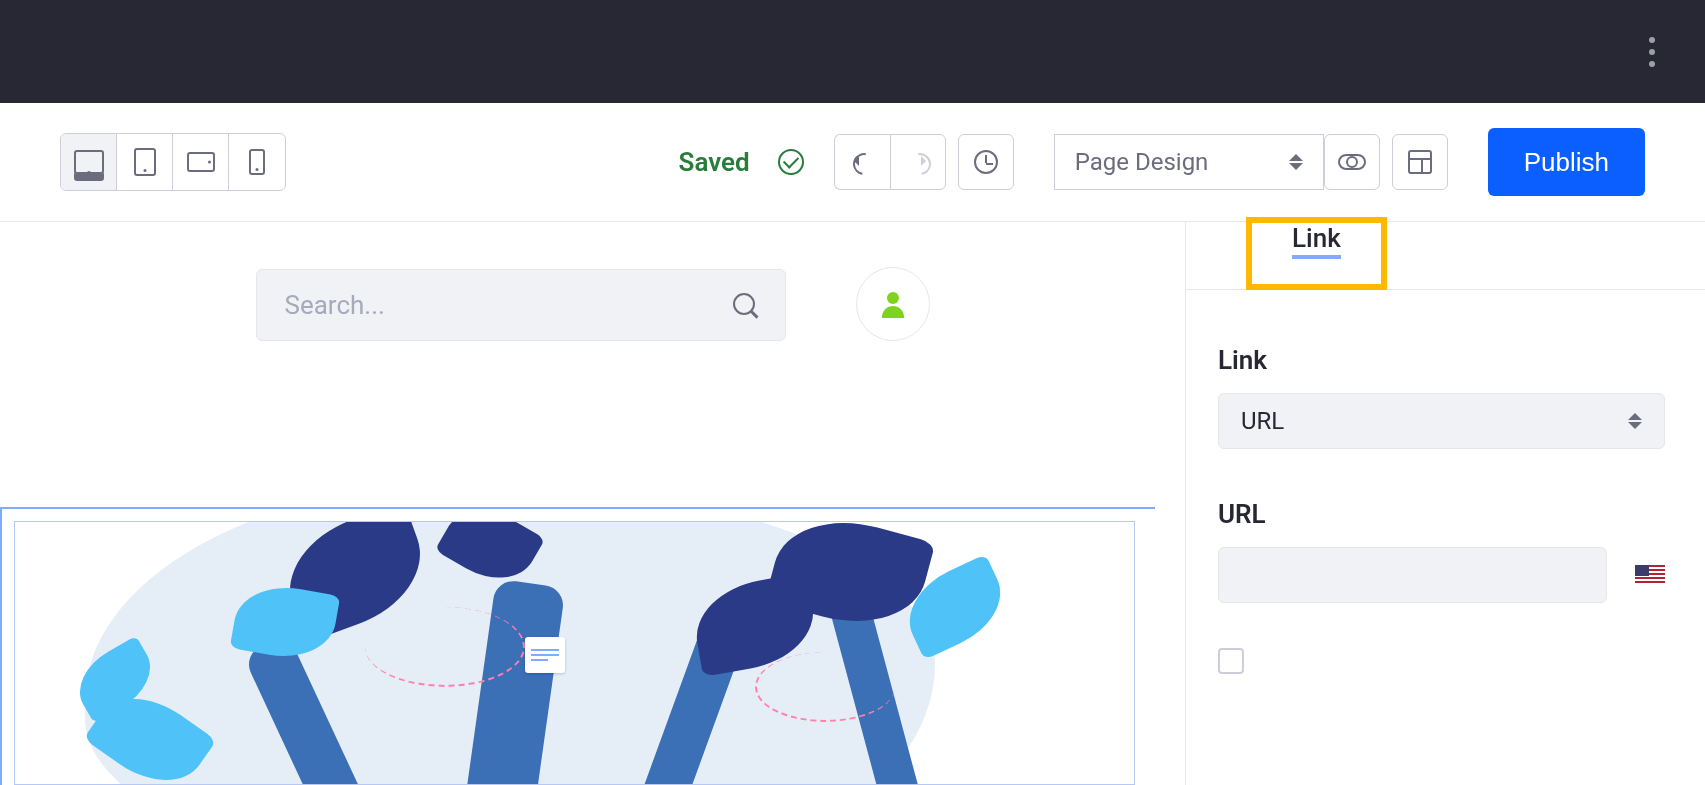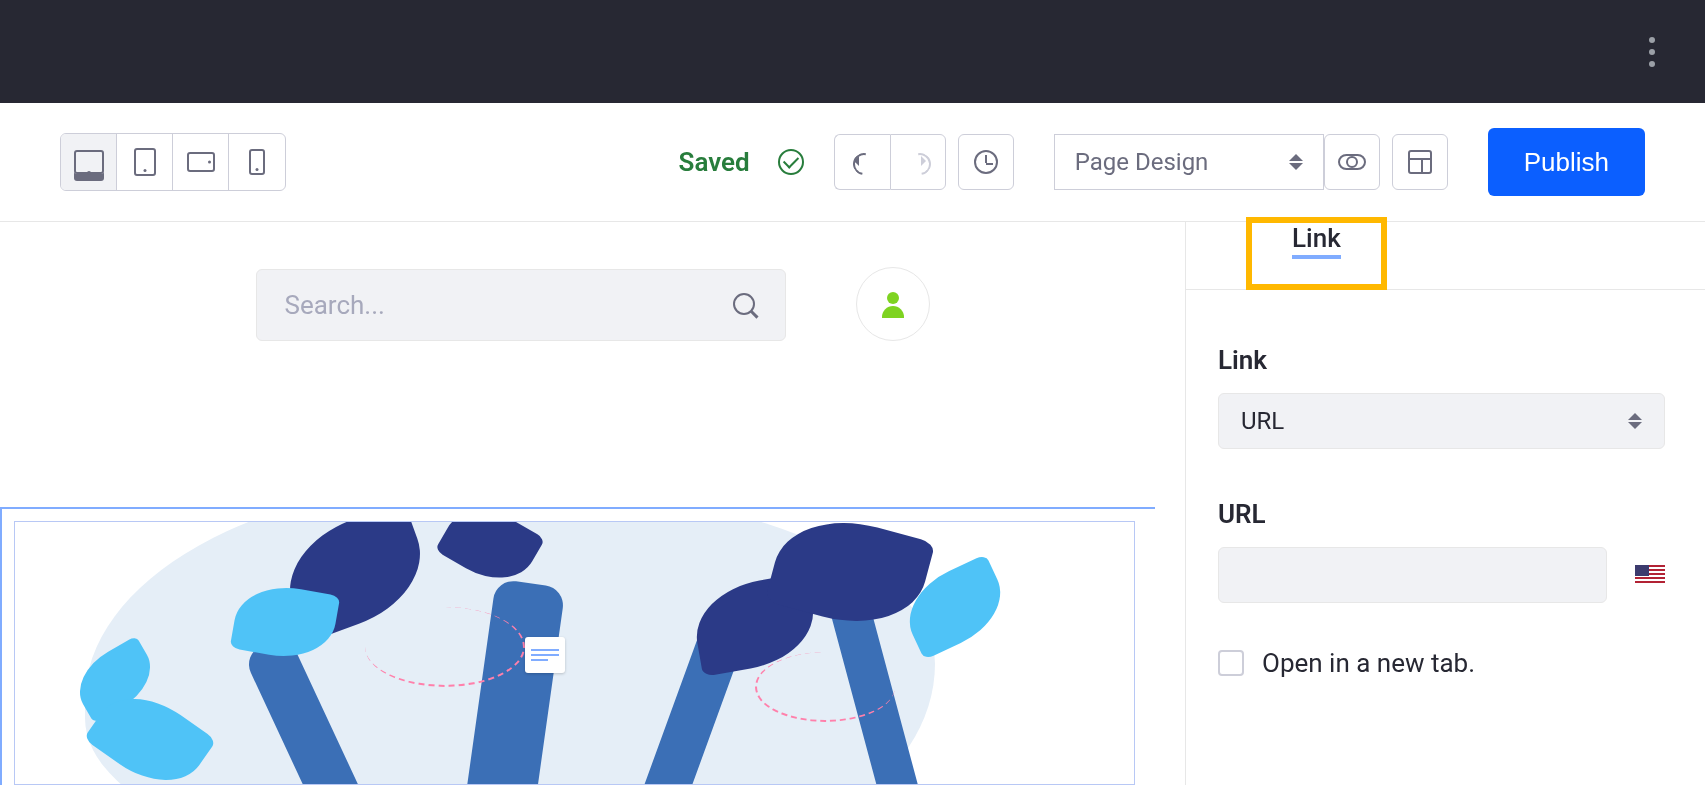--- a/index.html
+++ b/index.html
@@ -348,17 +348,16 @@
             <span class="chev-down"></span>
           </span>
       </div>
       <label>URL</label>
       <div class="url-row">
         <input class="url-input" type="text" value="" style="">
         <span class="flag"></span>
       </div>
       <div class="checkbox-row">
         <div class="checkbox-box"></div>
-        <span class="checkbox-label">Open in a new tab.</span>
       </div>
     </div>
   </div>
 </div>
 
 </body></html>

